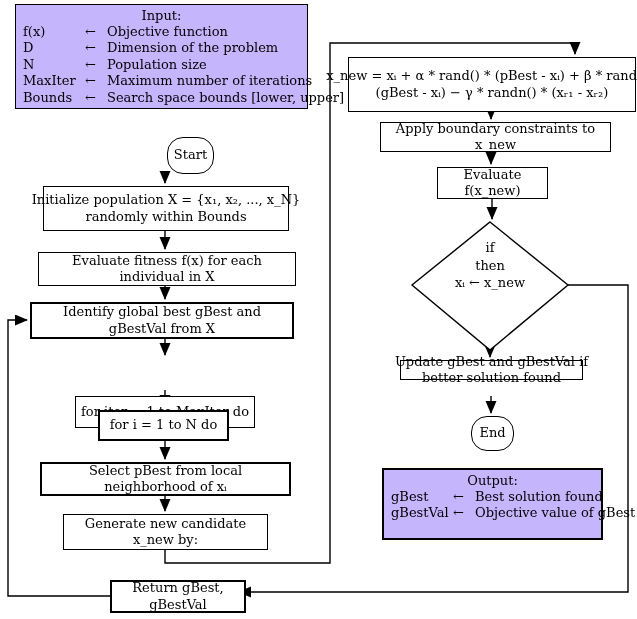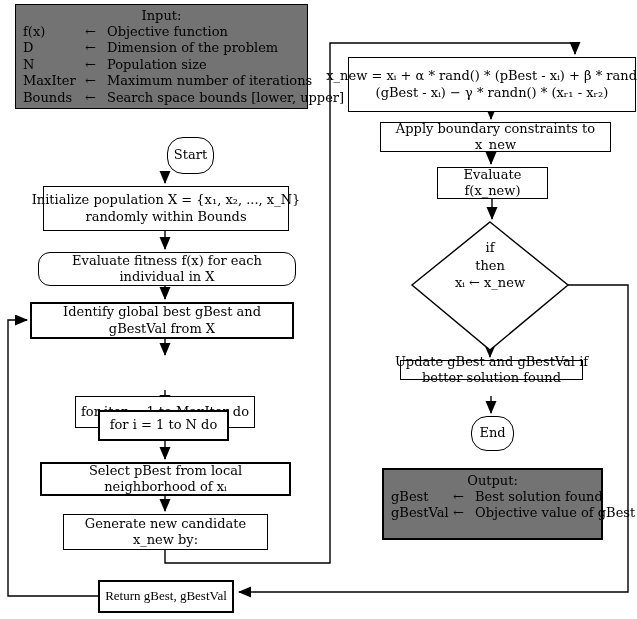--- a/index.html
+++ b/index.html
@@ -11,21 +11,21 @@
   }
   svg.connectors{position:absolute;left:0;top:0;z-index:0;}
   .node{
     position:absolute;border:1.5px solid #000;background:#fff;
     display:flex;flex-direction:column;align-items:center;justify-content:center;
     text-align:center;line-height:1.25;box-sizing:border-box;z-index:2;padding:1px 3px;
   }
   .bold{border-width:2.5px;}
   .terminator{border-radius:16px;}
   .panel{
-    position:absolute;border:1.5px solid #000;background:#737373;box-sizing:border-box;
+    position:absolute;border:1.5px solid #000;background:#c4b5fd;box-sizing:border-box;
     padding:2px 7px;z-index:2;
   }
   .panel.bold{border-width:2.5px;}
   .panel-title{text-align:center;line-height:17px;}
   .io-row{display:flex;line-height:16.4px;white-space:nowrap;}
   .io-name{flex:0 0 62px;}
   .io-arrow{flex:0 0 22px;}
   .io-desc{flex:1 1 auto;}
   .dtext{
     position:absolute;left:412px;top:239px;width:156px;text-align:center;
@@ -93,33 +93,33 @@
     </div>
   </div>
 
   <div class="node terminator" style="left:142px;top:137px;width:47px;height:37px;margin-left:25px;">Start</div>
 
   <div class="node" style="left:43px;top:186px;width:246px;height:45px;">
     <span class="nowrap">Initialize population X = {x₁, x₂, ..., x_N}</span>
     <span class="nowrap">randomly within Bounds</span>
   </div>
 
-  <div class="node" style="left:38px;top:252px;width:258px;height:34px;border-radius:12px;">Evaluate fitness f(x) for each individual in X</div>
+  <div class="node" style="left:38px;top:252px;width:258px;height:34px;">Evaluate fitness f(x) for each individual in X</div>
 
   <div class="node bold" style="left:30px;top:302px;width:264px;height:37px;">Identify global best gBest and gBestVal from X</div>
 
   <div class="node" style="left:75px;top:358px;width:180px;height:32px;margin-top:38px;">for iter = 1 to MaxIter do</div>
 
   <div class="node bold" style="left:98px;top:410px;width:131px;height:31px;">for i = 1 to N do</div>
 
   <div class="node bold" style="left:40px;top:462px;width:251px;height:34px;">Select pBest from local neighborhood of xᵢ</div>
 
   <div class="node" style="left:63px;top:514px;width:205px;height:36px;">Generate new candidate x_new by:</div>
 
-  <div class="node bold" style="left:98px;top:580px;width:136px;height:33px;font-family:Liberation Serif, serif;">Return gBest, gBestVal</div>
+  <div class="node bold" style="left:110px;top:580px;width:136px;height:33px;">Return gBest, gBestVal</div>
 
   <div class="node" style="left:348px;top:57px;width:288px;height:55px;">
     <span class="nowrap">x_new = xᵢ + α * rand() * (pBest - xᵢ) + β * rand() *</span>
     <span class="nowrap">(gBest - xᵢ) − γ * randn() * (xᵣ₁ - xᵣ₂)</span>
   </div>
 
   <div class="node" style="left:380px;top:122px;width:231px;height:30px;">Apply boundary constraints to x_new</div>
 
   <div class="node" style="left:437px;top:167px;width:111px;height:32px;">Evaluate f(x_new)</div>
 

